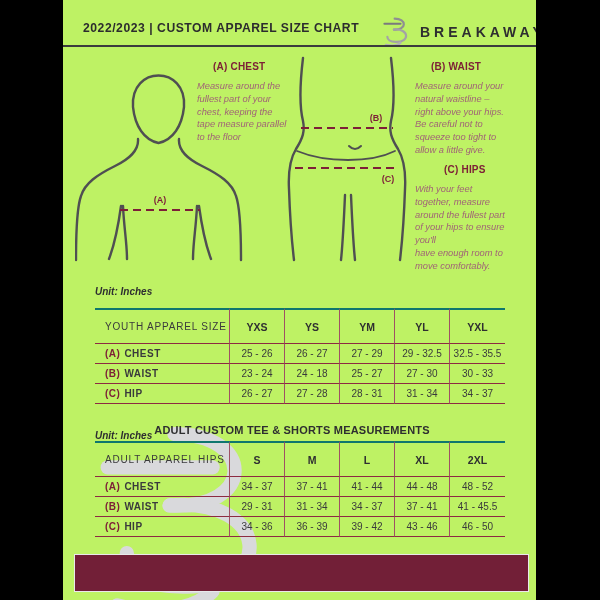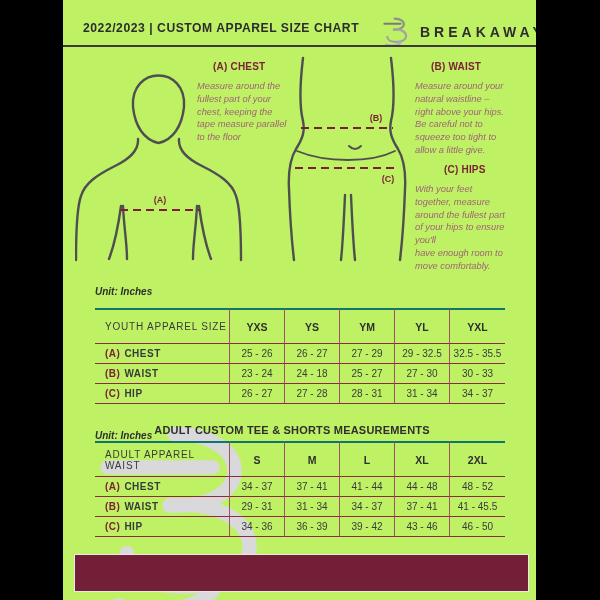--- a/index.html
+++ b/index.html
@@ -180,21 +180,21 @@
     <div class="cell vline">27 - 28</div>
     <div class="cell vline">28 - 31</div>
     <div class="cell vline">31 - 34</div>
     <div class="cell">34 - 37</div>
   </div>
 
   <div class="abs layer tbl-title" style="left:24px;top:416px;margin-top:8px;">ADULT CUSTOM TEE &amp; SHORTS MEASUREMENTS</div>
   <div class="abs layer tbl-unit" style="left:32px;top:430px;">Unit: Inches</div>
 
   <div class="abs size-table" style="left:32px;top:441px;">
-    <div class="cell hrow lblh vline">ADULT APPAREL WAIST</div>
+    <div class="cell hrow lblh vline">ADULT APPAREL HIPS</div>
     <div class="cell hrow vline">S</div>
     <div class="cell hrow vline">M</div>
     <div class="cell hrow vline">L</div>
     <div class="cell hrow vline">XL</div>
     <div class="cell hrow">2XL</div>
 
     <div class="cell lbl vline">
       <span class="lbl-pre">(A)</span>
       <span class="lbl-txt">CHEST</span>
     </div>

